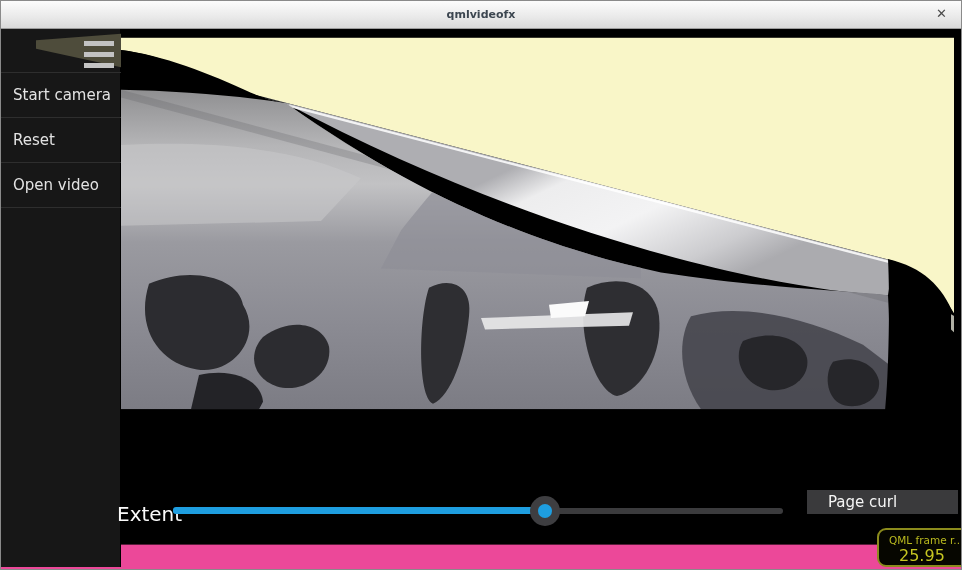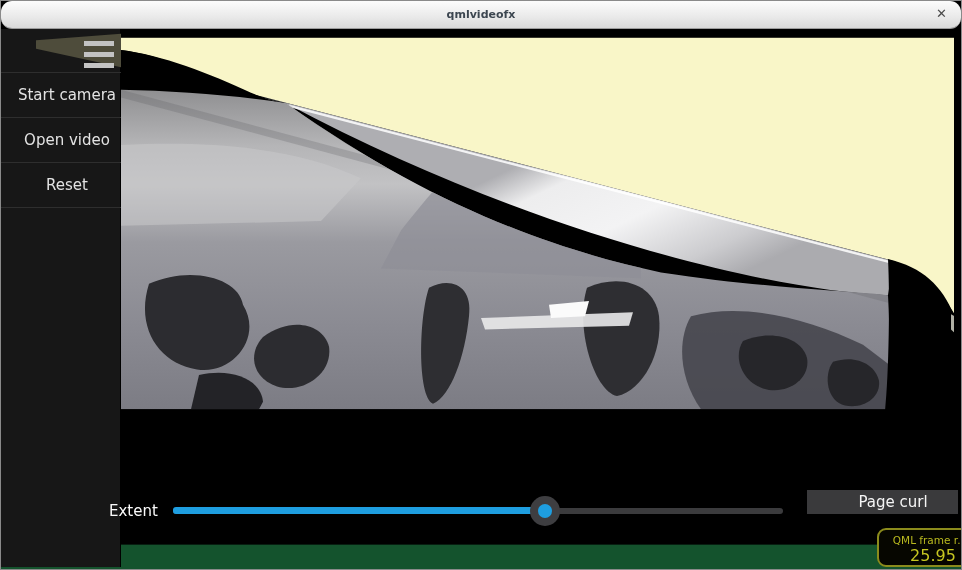--- a/index.html
+++ b/index.html
@@ -14,32 +14,31 @@
   .window{
     position:relative;width:962px;height:570px;overflow:hidden;
     border:1px solid #8a8a8a;background:#000;
     box-shadow:inset 0 -2px 0 rgba(160,160,160,.8);
   }
   
   .titlebar{
     position:absolute;left:0;top:0;width:100%;height:28px;
     background:linear-gradient(#fcfcfc,#e9e9e9 60%,#d9d9d9);
     border-bottom:1px solid #9c9c9c;
-    border-radius:11px;
   }
   .titlebar .title{
     position:absolute;left:0;right:0;top:0;height:27px;line-height:27px;
     text-align:center;font-size:11px;font-weight:bold;color:#3c4650;
   }
   .titlebar .close{
     position:absolute;right:10px;top:0;height:27px;line-height:26px;
     font-size:13px;color:#4a4a4a;cursor:default;padding:0 4px;
   }
   
-  .app{position:absolute;left:0;top:28px;width:962px;height:540px;background:#14532d;text-align:center;}
+  .app{position:absolute;left:0;top:28px;width:962px;height:540px;background:#ec4899;}
   .effect-view{position:absolute;left:0;top:0;width:962px;height:542px;}
   
   .sidebar{
     position:absolute;left:0;top:0;width:120px;height:538px;
     background:#171717;border-right:1px solid #000;
   }
   .sidebar .peek{
     position:absolute;left:35px;top:4px;width:85px;height:36px;
     background:#4e4c3b;
     clip-path:polygon(0 20%,100% 2%,100% 95%,0 44%);
@@ -50,21 +49,21 @@
     position:absolute;left:0;top:43px;width:120px;
     border-top:1px solid #2e2e2e;
   }
   .menu-item{
     height:45px;line-height:45px;padding-left:12px;
     font-size:15px;color:#e3e3e3;border-bottom:1px solid #2e2e2e;
     white-space:nowrap;overflow:hidden;cursor:default;
   }
   
   .extent-label{
-    position:absolute;left:108px;top:473px;font-size:15px;color:#fafafa;
+    position:absolute;left:116px;top:473px;font-size:20px;color:#fafafa;
   }
   .slider{position:absolute;left:172px;top:467px;width:610px;height:30px;}
   .slider .track{
     position:absolute;left:0;top:12px;width:100%;height:6px;
     background:#3b3b3d;border-radius:3px;
   }
   .slider .fill{
     position:absolute;left:0;top:11px;height:7px;width:calc(var(--slider-pct,61)*1%);
     background:var(--accent_blue);border-radius:3px;
   }
@@ -178,22 +177,22 @@
 
     <div class="sidebar">
       <div class="peek"></div>
       <div class="menu-icon">
         <div class="bar"></div>
         <div class="bar"></div>
         <div class="bar"></div>
       </div>
       <div class="menu">
         <div class="menu-item">Start camera</div>
+        <div class="menu-item">Reset</div>
         <div class="menu-item">Open video</div>
-        <div class="menu-item">Reset</div>
       </div>
     </div>
 
     <div class="extent-label">Extent</div>
     <div class="slider">
       <div class="track"></div>
       <div class="fill"></div>
       <div class="handle">
         <div class="dot"></div>
       </div>

